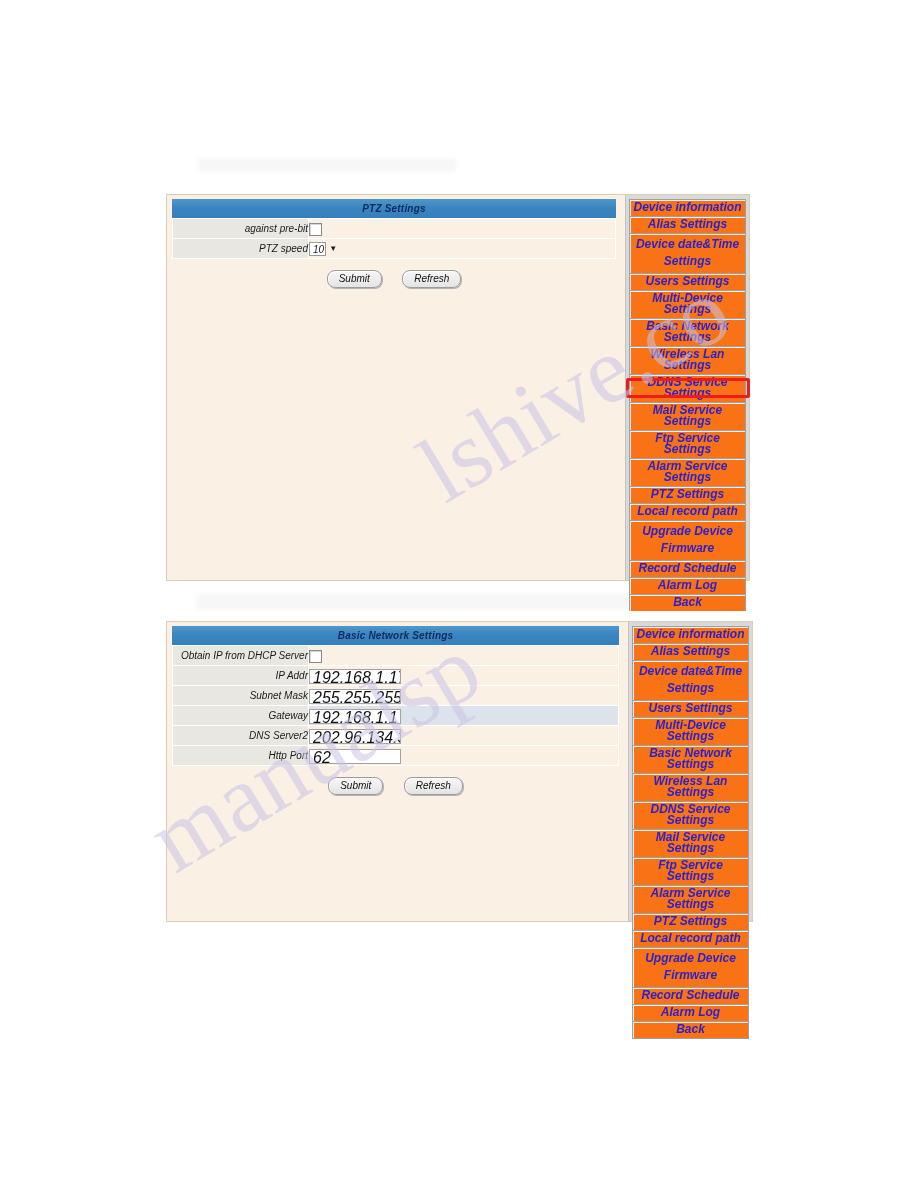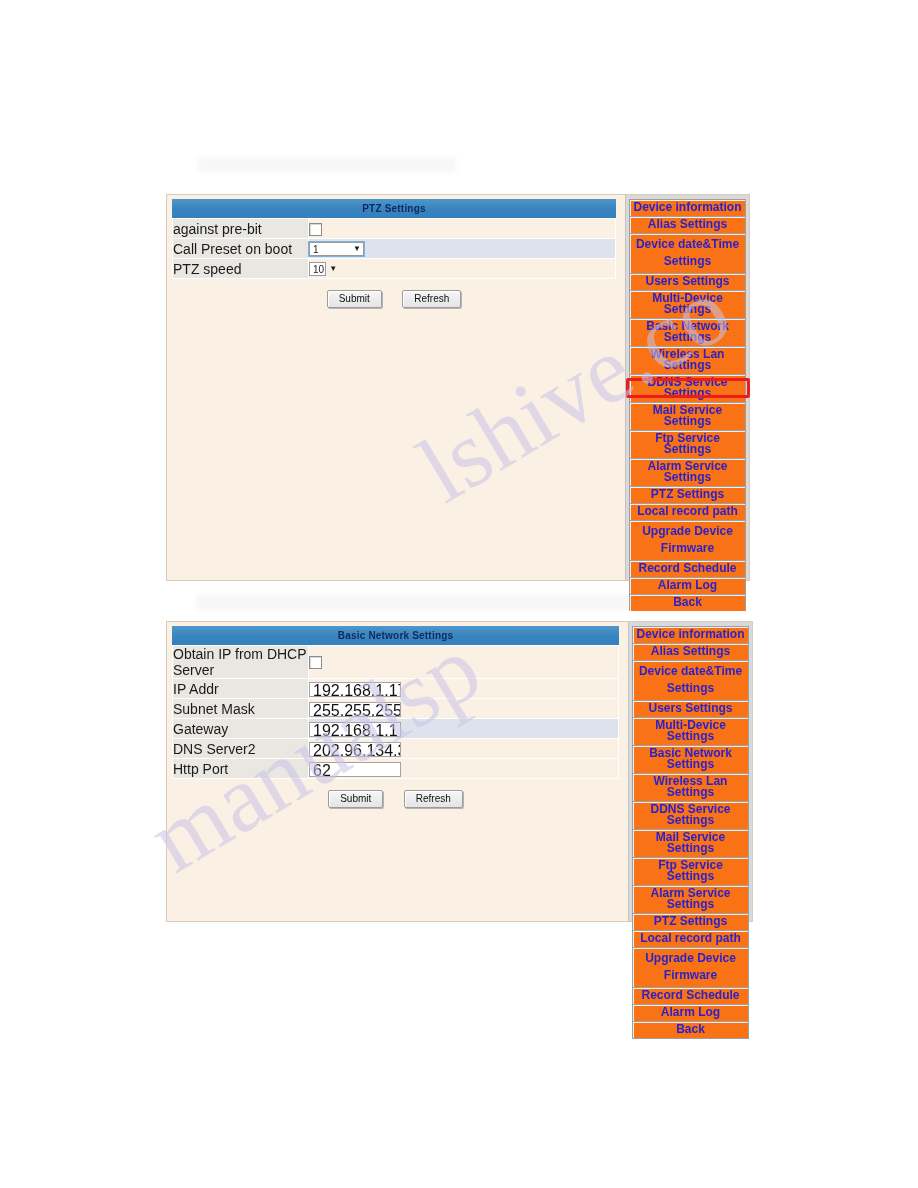--- a/index.html
+++ b/index.html
@@ -54,20 +54,21 @@
   .blur-strip-2 { left: 196px; top: 594px; width: 534px; height: 16px; }
 
   
   .panel {
     position: absolute;
     background: #fbf0e4;
     border: 1px solid #d9cdb9;
     box-sizing: border-box;
     display: flex;
     z-index: 3;
+    font-style: italic;
   }
   .panel-1 { left: 166px; top: 194px; width: 584px; height: 387px; }
   .panel-2 { left: 166px; top: 621px; width: 587px; height: 301px; }
 
   .panel-main {
     flex: 1 1 auto;
     min-width: 0;
     padding: 0;
   }
 
@@ -94,23 +95,24 @@
     border: 1px solid #ffffff;
     border-top: none;
     padding: 0;
     height: 19px;
     vertical-align: middle;
   }
   td.lbl {
     width: 135px;
     background: #e9e7e2;
     color: #1a1a1a;
-    font-size: 14px;
+    font-size: 10px;
     padding-left: 6px;
     border-right: 1px solid #c9c6c0;
+    text-align: right;
   }
   td.val {
     background: #fbf0e4;
     padding-left: 5px;
   }
   tr.row-focus td.val { background: #dde3ec; }
   tr.row-focus td.lbl { background: #e9e7e2; }
 
   
   .chk {
@@ -168,21 +170,21 @@
   }
   .btn {
     display: inline-block;
     background: linear-gradient(to bottom, #f6f6f6 0%, #e4e4e4 100%);
     border: 1px solid #9c9c9c;
     box-shadow: inset 1px 1px 0 #ffffff, 1px 1px 0 #b4b4b4;
     font-size: 10px;
     color: #101010;
     padding: 2px 11px 3px 11px;
     margin: 0 8px;
-    border-radius: 2px;
+    border-radius: 8px;
   }
 
   
   .nav-col {
     width: 124px;
     flex: 0 0 124px;
     background: #d9d9d9;
     border-left: 1px solid #c2c2c2;
     padding: 4px 3px 0 3px;
     box-sizing: border-box;
@@ -225,29 +227,20 @@
 <div class="panel panel-1">
   <div class="panel-main">
     <div class="form-wrap">
       <div class="form-title">PTZ Settings</div>
       <table class="settings">
         <tbody>
           <tr>
             <td class="lbl">against pre-bit</td>
             <td class="val">
               <span class="chk"></span>
-            </td>
-          </tr>
-          <tr class="row-focus">
-            <td class="lbl">Call Preset on boot</td>
-            <td class="val">
-              <span class="sel sel-w-wide focused">
-                <span>1</span>
-                <span class="caret">▼</span>
-              </span>
             </td>
           </tr>
           <tr>
             <td class="lbl">PTZ speed</td>
             <td class="val">
               <span class="sel sel-w-narrow">
                 <span>10</span>
                 <span class="caret">▼</span>
               </span>
             </td>

